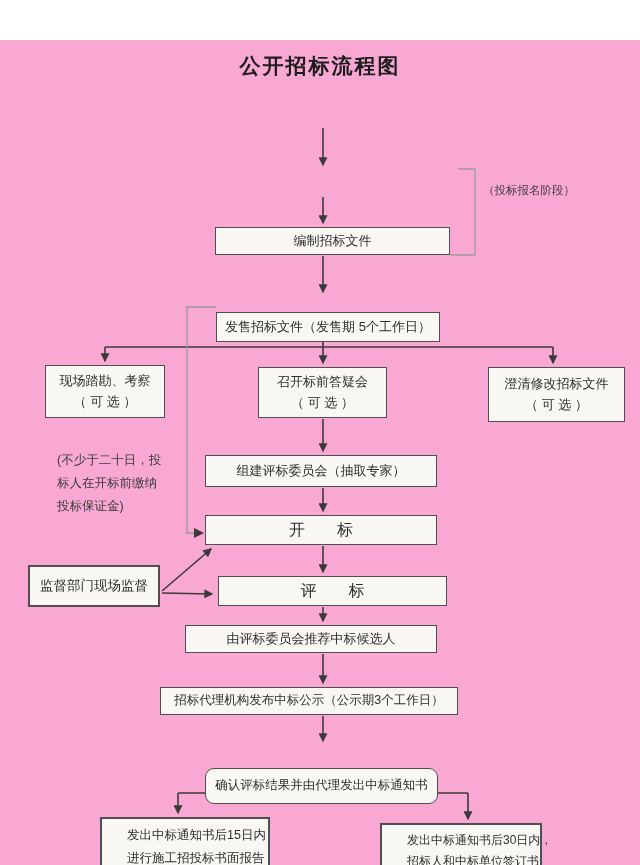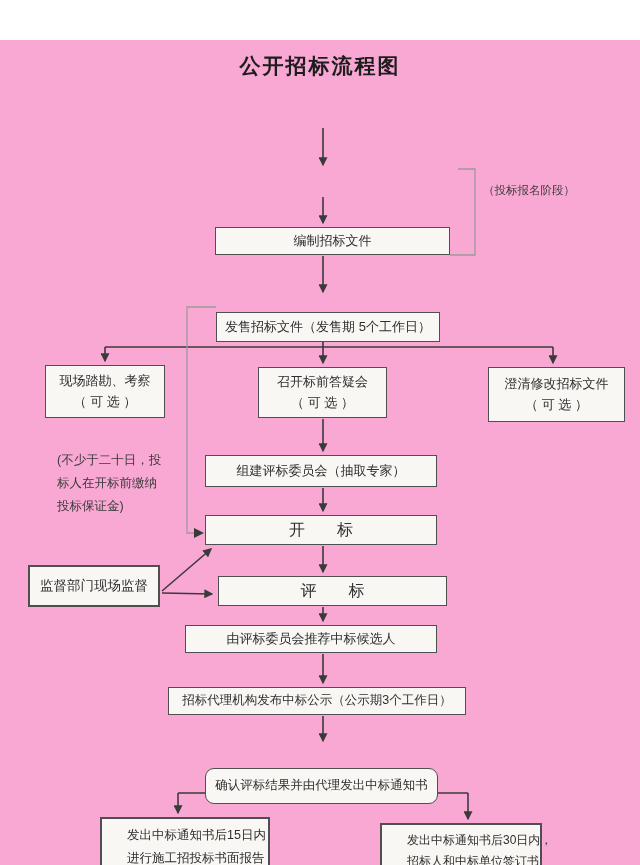--- a/index.html
+++ b/index.html
@@ -120,21 +120,21 @@
   <div class="node" style="left:205px;top:415px;width:232px;height:32px;">组建评标委员会（抽取专家）</div>
 
   <div class="node big" style="left:205px;top:475px;width:232px;height:30px;">开　　标</div>
 
   <div class="node big" style="left:218px;top:536px;width:229px;height:30px;">评　　标</div>
 
   <div class="node thick" style="left:28px;top:525px;width:132px;height:42px;font-size:13.5px;">监督部门现场监督</div>
 
   <div class="node" style="left:185px;top:585px;width:252px;height:28px;">由评标委员会推荐中标候选人</div>
 
-  <div class="node small" style="left:168px;top:647px;width:298px;height:28px;">招标代理机构发布中标公示（公示期3个工作日）</div>
+  <div class="node small" style="left:160px;top:647px;width:298px;height:28px;">招标代理机构发布中标公示（公示期3个工作日）</div>
 
   <div class="node small" style="left:205px;top:728px;width:233px;height:36px;border-radius:9px;">确认评标结果并由代理发出中标通知书</div>
 
   <div class="node thick align-left small" style="left:100px;top:777px;width:170px;height:77px;line-height:1.85;">
     <div class="ln">发出中标通知书后15日内</div>
     <div class="ln">进行施工招投标书面报告</div>
     <div class="ln">备案</div>
   </div>
 
   <div class="node thick align-left" style="left:380px;top:783px;width:162px;height:66px;font-size:12px;line-height:1.75;">

